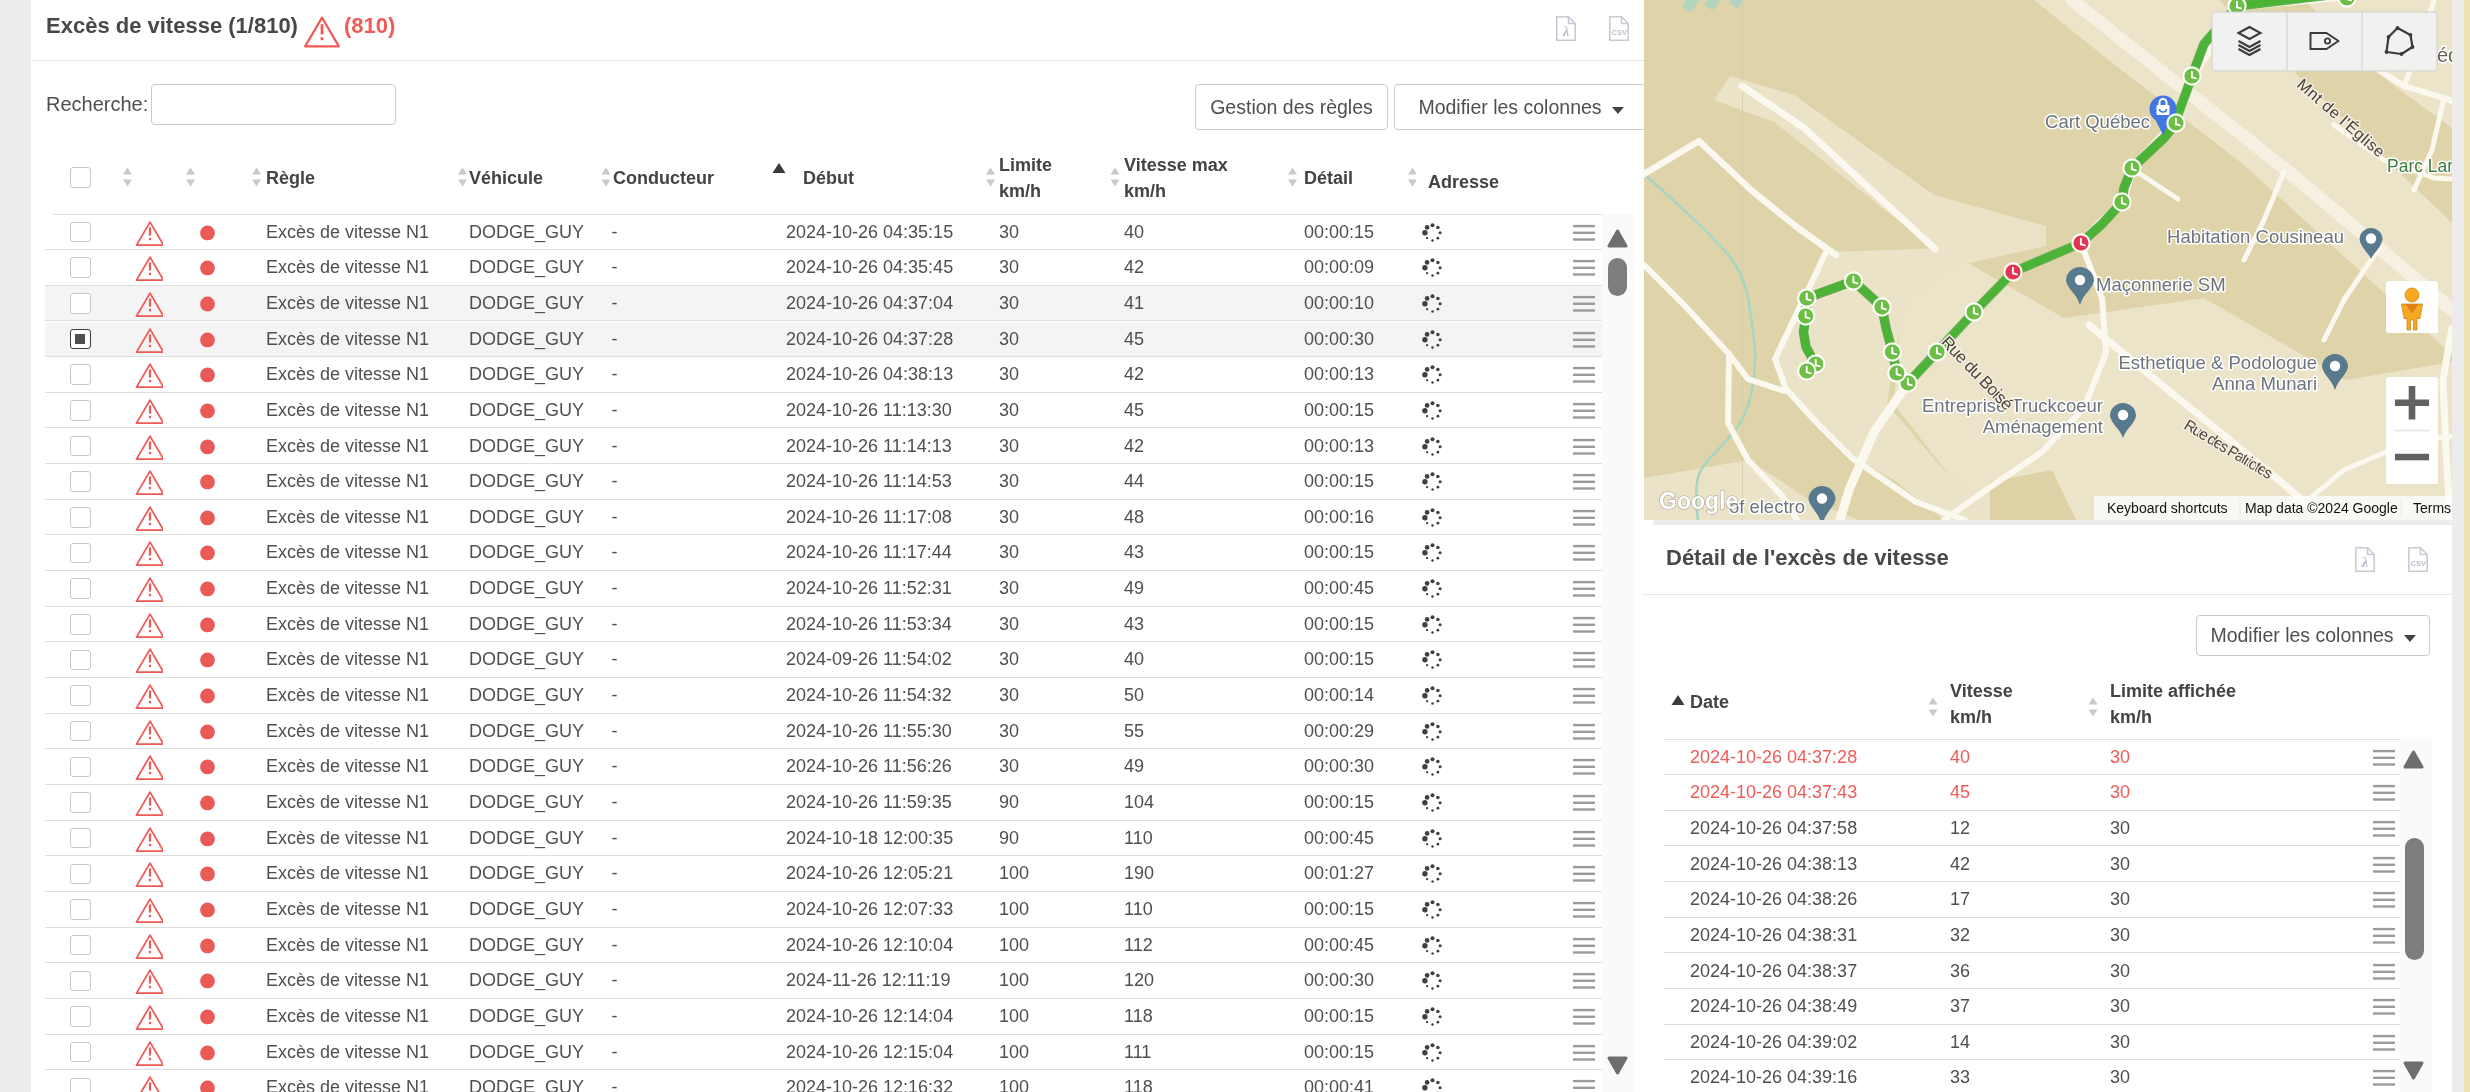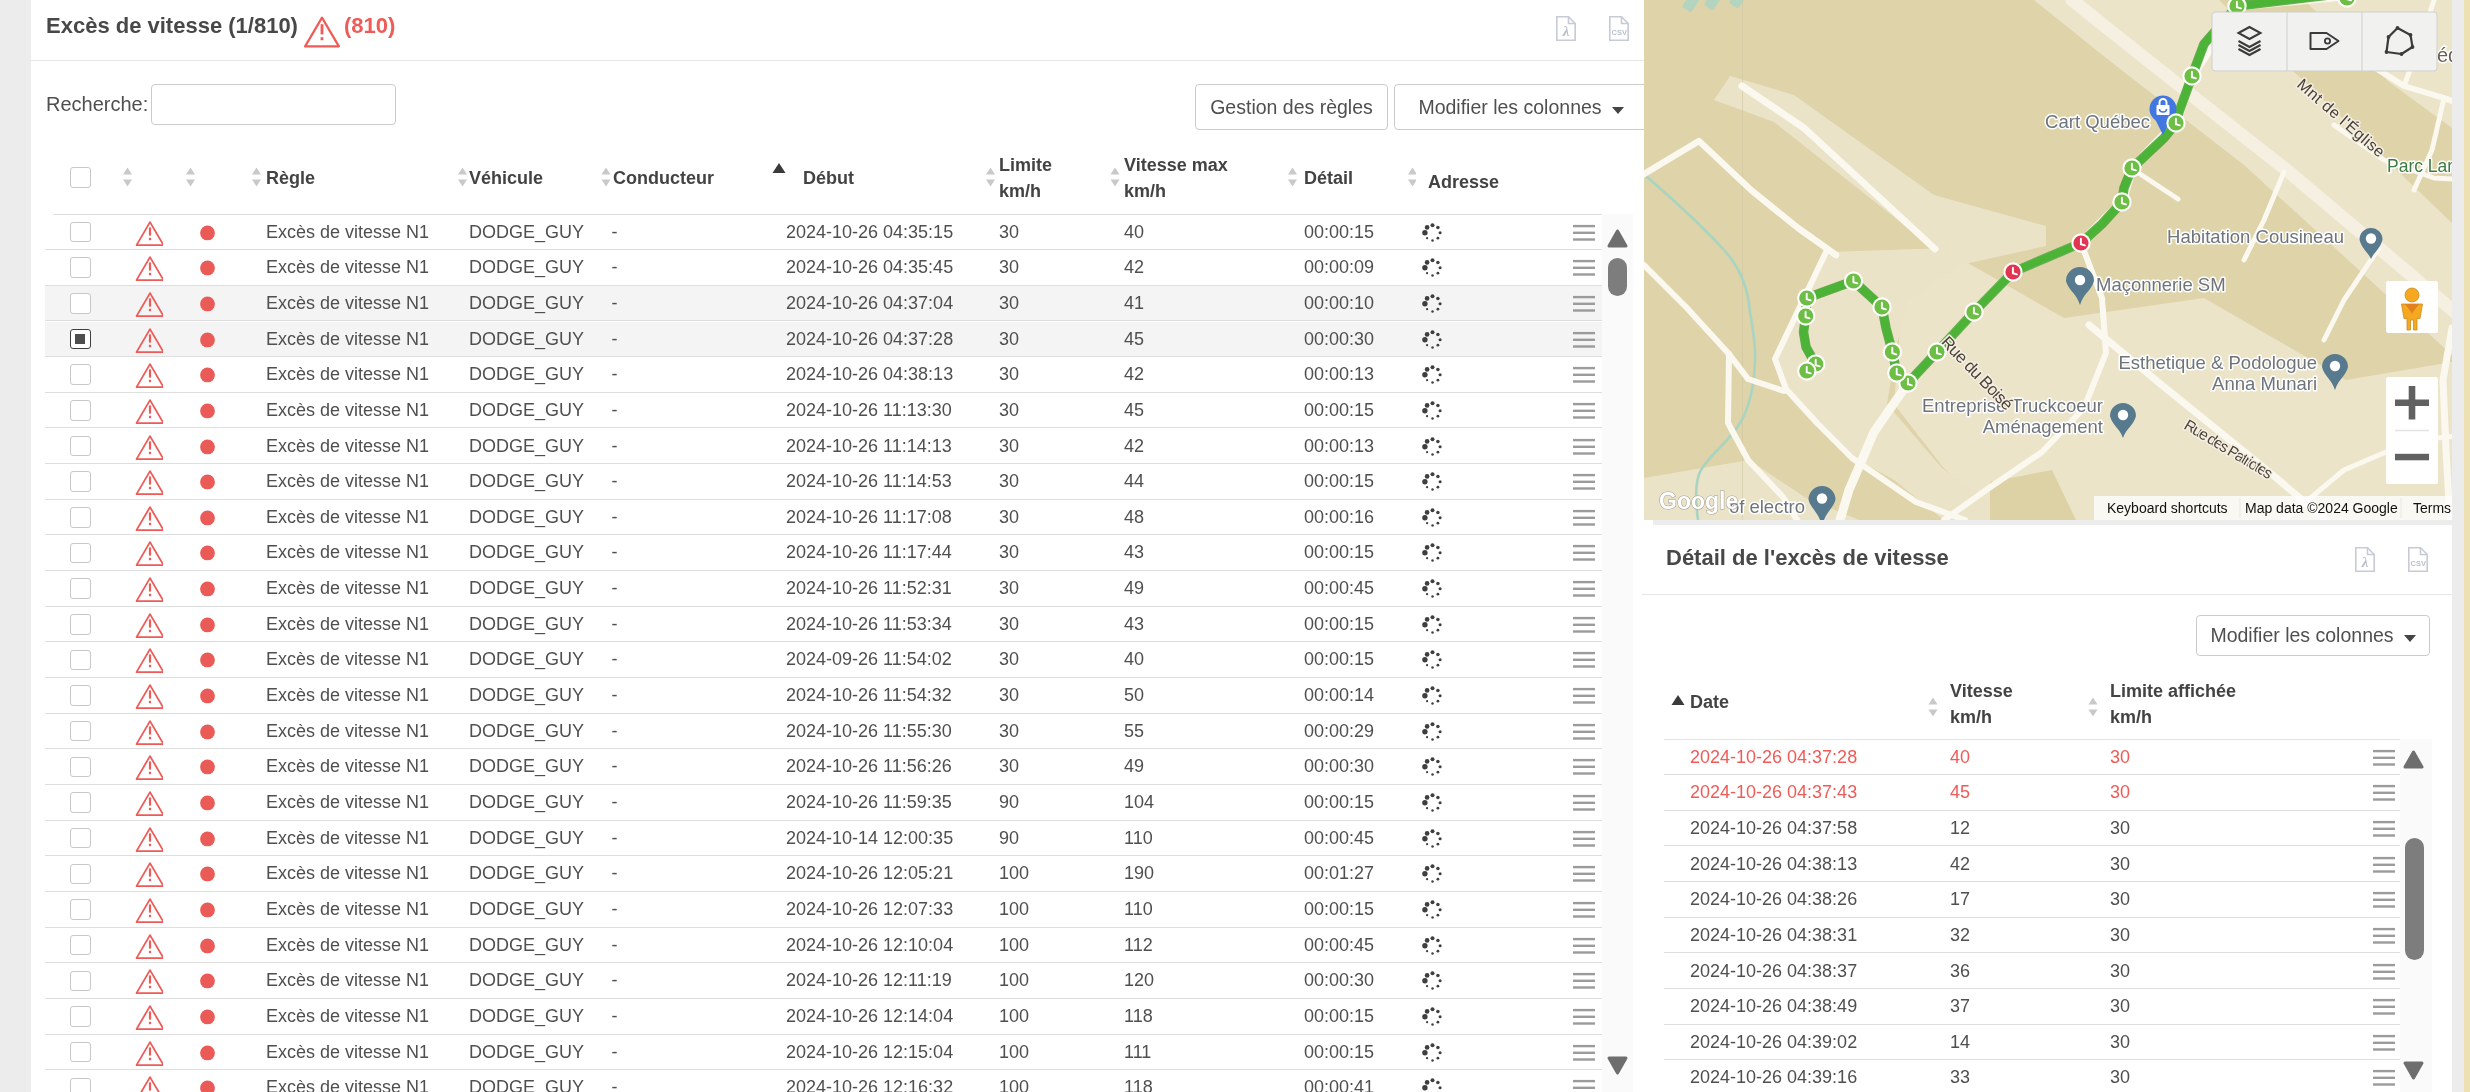--- a/index.html
+++ b/index.html
@@ -653,21 +653,21 @@
           <path d="M 9.5 30.1 L 23.0 7.1 L 36.5 30.1 Z" fill="none" stroke="#ee5a57" stroke-width="1.8" stroke-linejoin="round"></path>
           <rect x="21.9" y="12.4" width="2.2" height="8.2" fill="#ee5a57"></rect>
           <rect x="21.9" y="22.8" width="2.2" height="2.4" fill="#ee5a57"></rect>
         </svg>
 <svg class="ic" style="left:154px" width="20" height="35.66">
           <circle cx="8.5" cy="17.9" r="7.4" fill="#ea5a57"></circle>
         </svg>
 <div class="c" style="left:221px">Excès de vitesse N1</div>
 <div class="c" style="left:424px">DODGE_GUY</div>
 <div class="c" style="left:566.5px">-</div>
-<div class="c" style="left:741px">2024-10-14 12:00:35</div>
+<div class="c" style="left:741px">2024-10-18 12:00:35</div>
 <div class="c" style="left:954px">90</div>
 <div class="c" style="left:1079px">110</div>
 <div class="c" style="left:1259px">00:00:45</div>
 <svg class="ic" style="left:1376px" width="24" height="35.66">
           <circle cx="3.9" cy="17.8" r="2.70" fill="#3f3f3f"></circle>
           <circle cx="6.1" cy="12.4" r="2.35" fill="#3f3f3f"></circle>
           <circle cx="11.5" cy="10.2" r="2.00" fill="#3f3f3f"></circle>
           <circle cx="16.9" cy="12.4" r="1.75" fill="#3f3f3f"></circle>
           <circle cx="19.1" cy="17.8" r="1.55" fill="#3f3f3f"></circle>
           <circle cx="16.9" cy="23.2" r="1.40" fill="#3f3f3f"></circle>
@@ -785,21 +785,21 @@
           <path d="M 9.5 30.1 L 23.0 7.1 L 36.5 30.1 Z" fill="none" stroke="#ee5a57" stroke-width="1.8" stroke-linejoin="round"></path>
           <rect x="21.9" y="12.4" width="2.2" height="8.2" fill="#ee5a57"></rect>
           <rect x="21.9" y="22.8" width="2.2" height="2.4" fill="#ee5a57"></rect>
         </svg>
 <svg class="ic" style="left:154px" width="20" height="35.66">
           <circle cx="8.5" cy="17.9" r="7.4" fill="#ea5a57"></circle>
         </svg>
 <div class="c" style="left:221px">Excès de vitesse N1</div>
 <div class="c" style="left:424px">DODGE_GUY</div>
 <div class="c" style="left:566.5px">-</div>
-<div class="c" style="left:741px">2024-10-26 12:11:19</div>
+<div class="c" style="left:741px">2024-11-26 12:11:19</div>
 <div class="c" style="left:954px">100</div>
 <div class="c" style="left:1079px">120</div>
 <div class="c" style="left:1259px">00:00:30</div>
 <svg class="ic" style="left:1376px" width="24" height="35.66">
           <circle cx="3.9" cy="17.8" r="2.70" fill="#3f3f3f"></circle>
           <circle cx="6.1" cy="12.4" r="2.35" fill="#3f3f3f"></circle>
           <circle cx="11.5" cy="10.2" r="2.00" fill="#3f3f3f"></circle>
           <circle cx="16.9" cy="12.4" r="1.75" fill="#3f3f3f"></circle>
           <circle cx="19.1" cy="17.8" r="1.55" fill="#3f3f3f"></circle>
           <circle cx="16.9" cy="23.2" r="1.40" fill="#3f3f3f"></circle>

